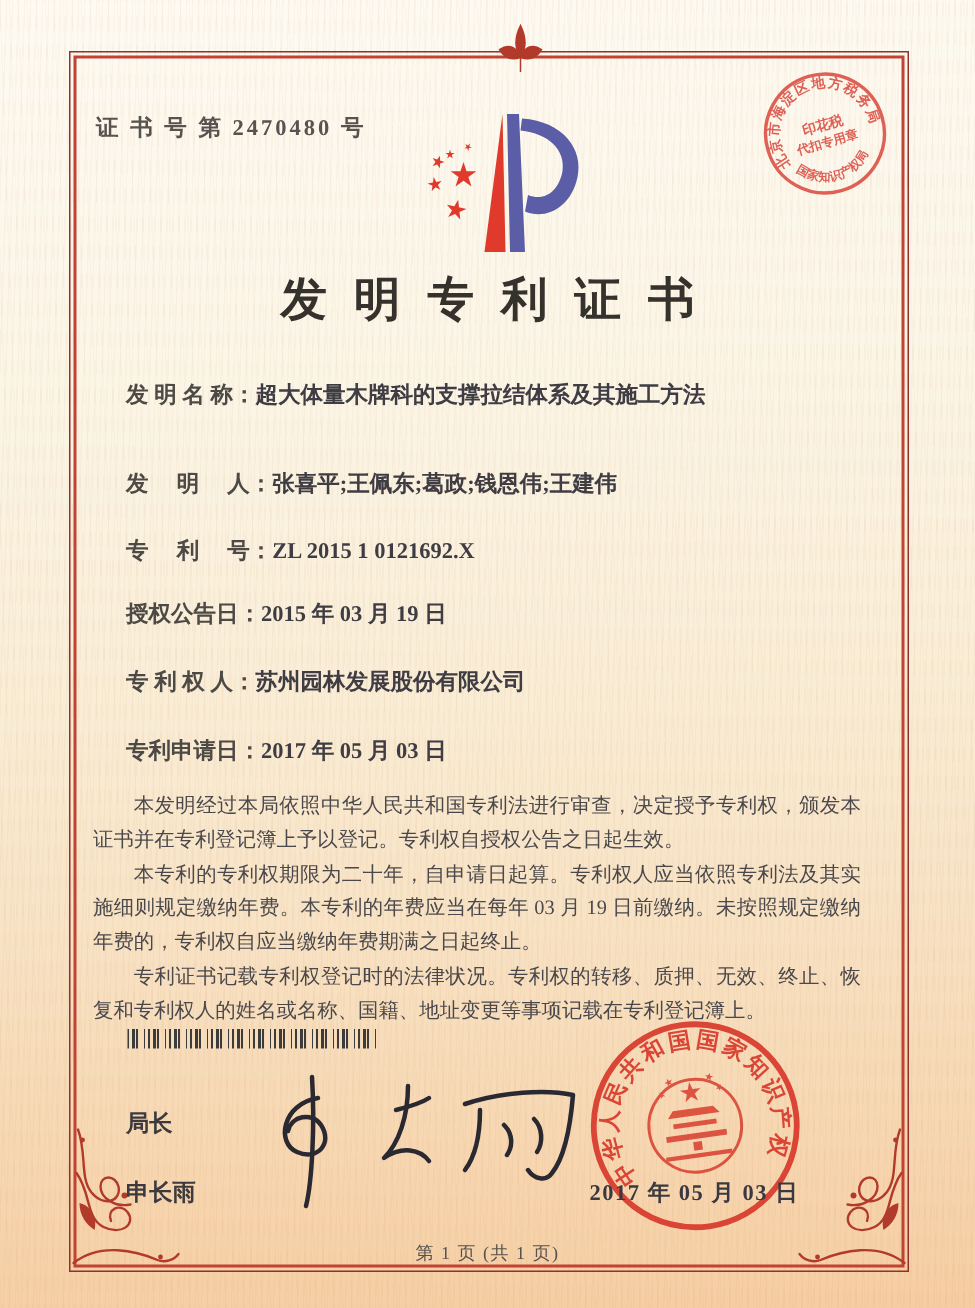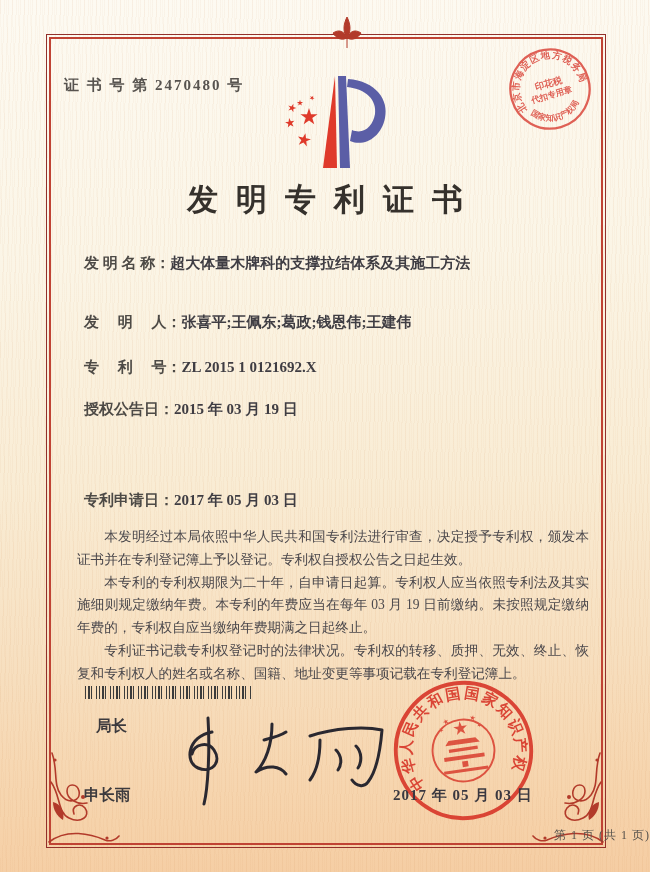--- a/index.html
+++ b/index.html
@@ -30,40 +30,40 @@
   }
   .title{
     left:0;right:0;top:179px;text-align:center;
     font-size:31px;font-weight:bold;color:#35312c;
     letter-spacing:18px;text-indent:18px;
   }
   .field-row{left:84px;width:500px;font-size:15px;}
   .f-label{color:#4d4a46;font-weight:600;}
   .f-value{color:#3f3d43;font-weight:600;}
   .body-text{
-    left:77px;width:512px;top:526px;
+    left:62px;width:512px;top:526px;
     font-size:13.6px;line-height:22.8px;color:#4b484c;
   }
   .body-text p{margin:0;text-indent:2em;text-align:justify;}
   .barcode{
     left:85px;top:686px;width:166px;height:13px;
     background:repeating-linear-gradient(90deg,
       #3c3c3c 0 1px, transparent 1px 3px,
       #3c3c3c 3px 5px, transparent 5px 6px,
       #3c3c3c 6px 7px, transparent 7px 11px,
       #3c3c3c 11px 12px, transparent 12px 14px);
   }
-  .director-label{left:84px;top:716px;font-size:15.5px;font-weight:600;color:#3c3a3e;font-family:Liberation Serif, serif;margin-left:12px;}
+  .director-label{left:84px;top:739px;font-size:15.5px;font-weight:600;color:#3c3a3e;font-family:Liberation Serif, serif;}
   .director-name{left:84px;top:765px;font-size:15.5px;font-weight:600;color:#3c3a3e;font-family:"Liberation Sans","DejaVu Sans",sans-serif;margin-top:20px;}
   .signature{left:168px;top:710px;}
   .office-seal{left:391px;top:678px;transform:rotate(-8deg);opacity:0.92;}
   .seal-date{left:393px;top:786px;font-size:15px;font-weight:bold;color:#3a3840;letter-spacing:1px;z-index:5;}
   .tax-stamp{left:506px;top:45px;transform:rotate(-16deg);opacity:0.9;}
   .logo{left:272px;top:70px;}
-  .footer{left:0;right:0;top:827px;text-align:right;font-size:12px;color:#56524d;letter-spacing:1px;}
+  .footer{left:0;right:0;top:827px;text-align:center;font-size:12px;color:#56524d;letter-spacing:1px;}
   .lace-bl{left:47px;top:750px;}
   .lace-br{left:530px;top:750px;transform:scaleX(-1);}
   .ornament-top{left:329px;top:15px;}
   svg{display:block;}
   .hidden-defs{position:absolute;width:0;height:0;overflow:hidden;}
 </style>
 </head>
 <body>
 
 <svg class="hidden-defs" aria-hidden="true">
@@ -135,20 +135,23 @@
     <span class="f-label">发 明 名 称：</span><span class="f-value">超大体量木牌科的支撑拉结体系及其施工方法</span>
   </div>
   <div class="abs field-row" style="top:313px">
     <span class="f-label">发　 明　 人：</span><span class="f-value">张喜平;王佩东;葛政;钱恩伟;王建伟</span>
   </div>
   <div class="abs field-row" style="top:358px">
     <span class="f-label">专　 利　 号：</span><span class="f-value">ZL 2015 1 0121692.X</span>
   </div>
   <div class="abs field-row" style="top:400px">
     <span class="f-label">授权公告日：</span><span class="f-value">2015 年 03 月 19 日</span>
+  </div>
+  <div class="abs field-row" style="top:445px">
+    <span class="f-label">专 利 权 人：</span><span class="f-value">苏州园林发展股份有限公司</span>
   </div>
   <div class="abs field-row" style="top:491px">
     <span class="f-label">专利申请日：</span><span class="f-value">2017 年 05 月 03 日</span>
   </div>
 
   <div class="abs body-text">
     <p>本发明经过本局依照中华人民共和国专利法进行审查，决定授予专利权，颁发本证书并在专利登记簿上予以登记。专利权自授权公告之日起生效。</p>
     <p>本专利的专利权期限为二十年，自申请日起算。专利权人应当依照专利法及其实施细则规定缴纳年费。本专利的年费应当在每年 03 月 19 日前缴纳。未按照规定缴纳年费的，专利权自应当缴纳年费期满之日起终止。</p>
     <p>专利证书记载专利权登记时的法律状况。专利权的转移、质押、无效、终止、恢复和专利权人的姓名或名称、国籍、地址变更等事项记载在专利登记簿上。</p>
   </div>

